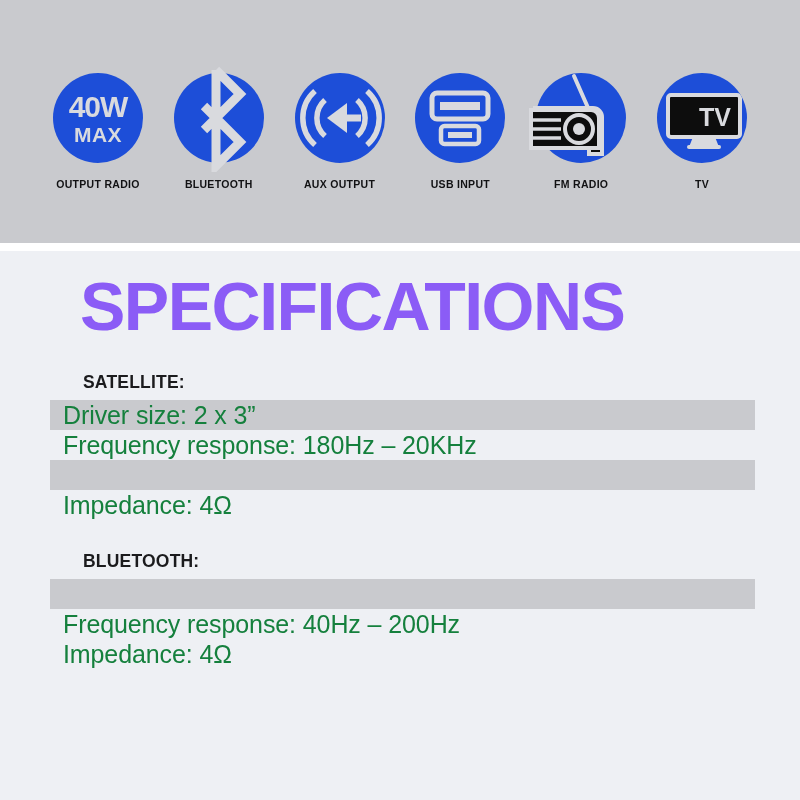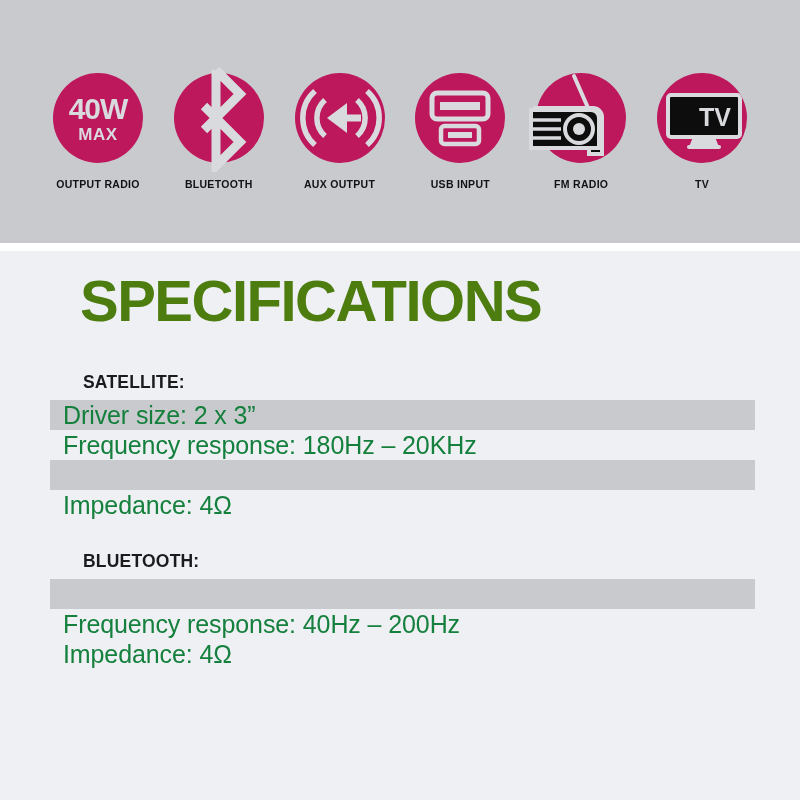--- a/index.html
+++ b/index.html
@@ -40,21 +40,21 @@
   .feature-item {
     width: 120px;
     display: flex;
     flex-direction: column;
     align-items: center;
   }
   .feature-badge {
     width: 90px;
     height: 90px;
     border-radius: 50%;
-    background: #be185d;
+    background: #1d4ed8;
     position: relative;
     display: flex;
     align-items: center;
     justify-content: center;
     overflow: visible;
   }
   .feature-badge.clip {
     overflow: hidden;
   }
   .feature-label {
@@ -75,21 +75,21 @@
     justify-content: center;
     line-height: 1;
   }
   .watt-main {
     font-size: 30px;
     font-weight: bold;
     color: #d9dade;
     letter-spacing: -1px;
   }
   .watt-sub {
-    font-size: 17px;
+    font-size: 21px;
     font-weight: bold;
     color: #d9dade;
     letter-spacing: 0.5px;
     margin-top: 2px;
   }
 
   
   .band-gap {
     position: absolute;
     left: 0;
@@ -105,23 +105,23 @@
     left: 0;
     top: 251px;
     width: 800px;
     height: 549px;
     background: #eef0f4;
   }
   .spec-title {
     position: absolute;
     left: 80px;
     top: 272px;
-    font-size: 58px;
-    font-weight: bold;
-    color: #4d7c0f;
+    font-size: 68px;
+    font-weight: bold;
+    color: #8b5cf6;
     letter-spacing: -1.5px;
     line-height: 1;
     white-space: nowrap;
   }
 
   .spec-groups {
     position: absolute;
     left: 0;
     top: 372px;
     width: 724px;

